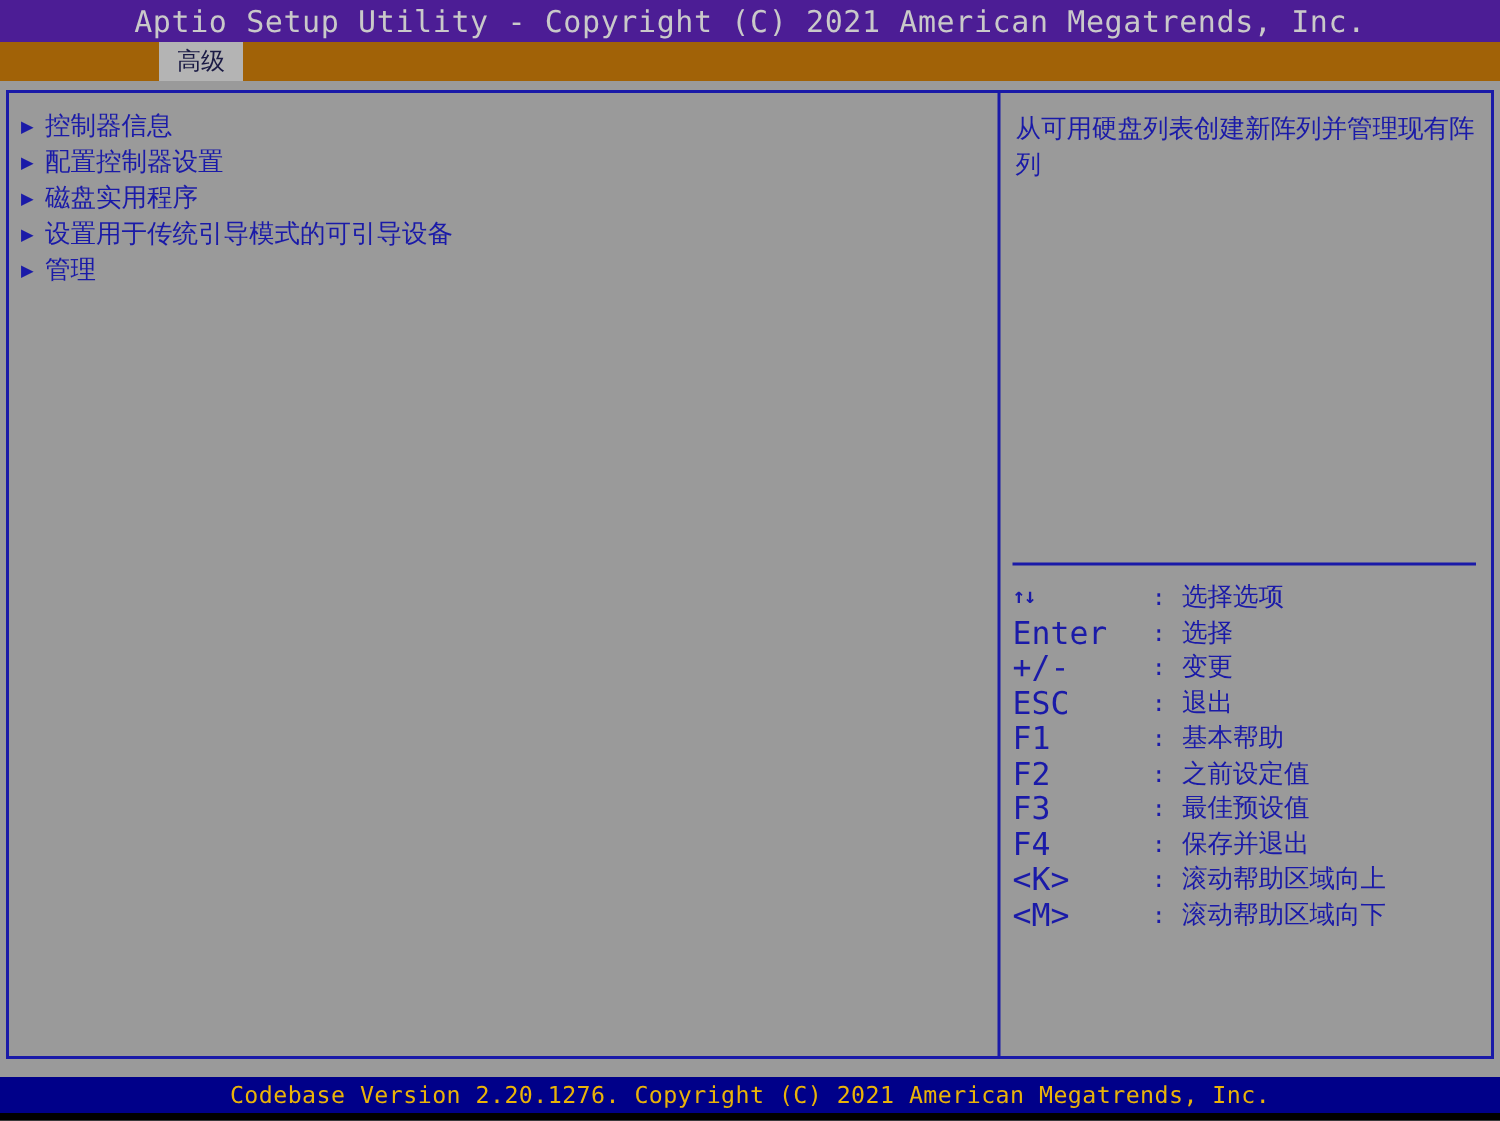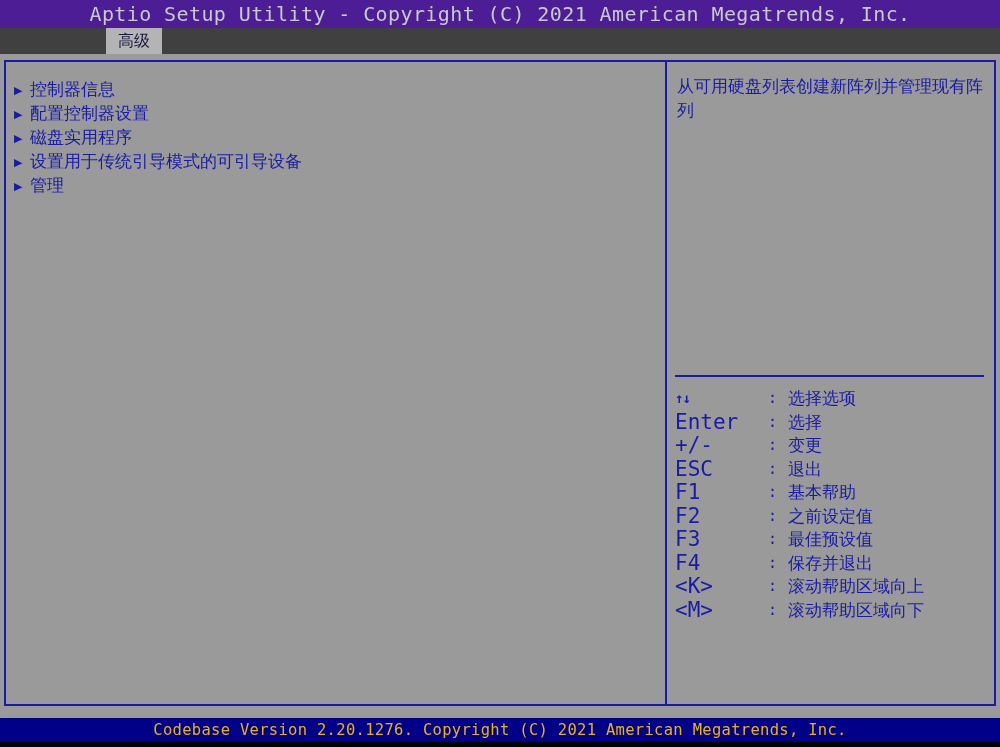--- a/index.html
+++ b/index.html
@@ -35,21 +35,21 @@
     white-space: pre;
   }
 
   
   .tabstrip {
     position: absolute;
     left: 0;
     top: 28px;
     width: 1000px;
     height: 26px;
-    background: #404040;
+    background: #a16207;
   }
   .tab {
     position: absolute;
     top: 0;
     height: 26px;
     line-height: 26px;
     padding: 0 12px;
     font-family: "DejaVu Sans", sans-serif;
     font-size: 16px;
     color: #c9c9c9;
@@ -78,21 +78,21 @@
     left: 0;
     top: 0;
     width: 659px;
     height: 100%;
     box-sizing: border-box;
     padding: 12px 0 0 0;
   }
   .menu-item {
     position: relative;
     height: 24px;
-    line-height: 32px;
+    line-height: 20px;
     padding-left: 8px;
     white-space: nowrap;
     font-family: Liberation Serif, serif;
     font-size: 17px;
     color: #1a1aa8;
   }
   .menu-item .bullet {
     display: inline-block;
     width: 16px;
     color: #1a1aa8;

